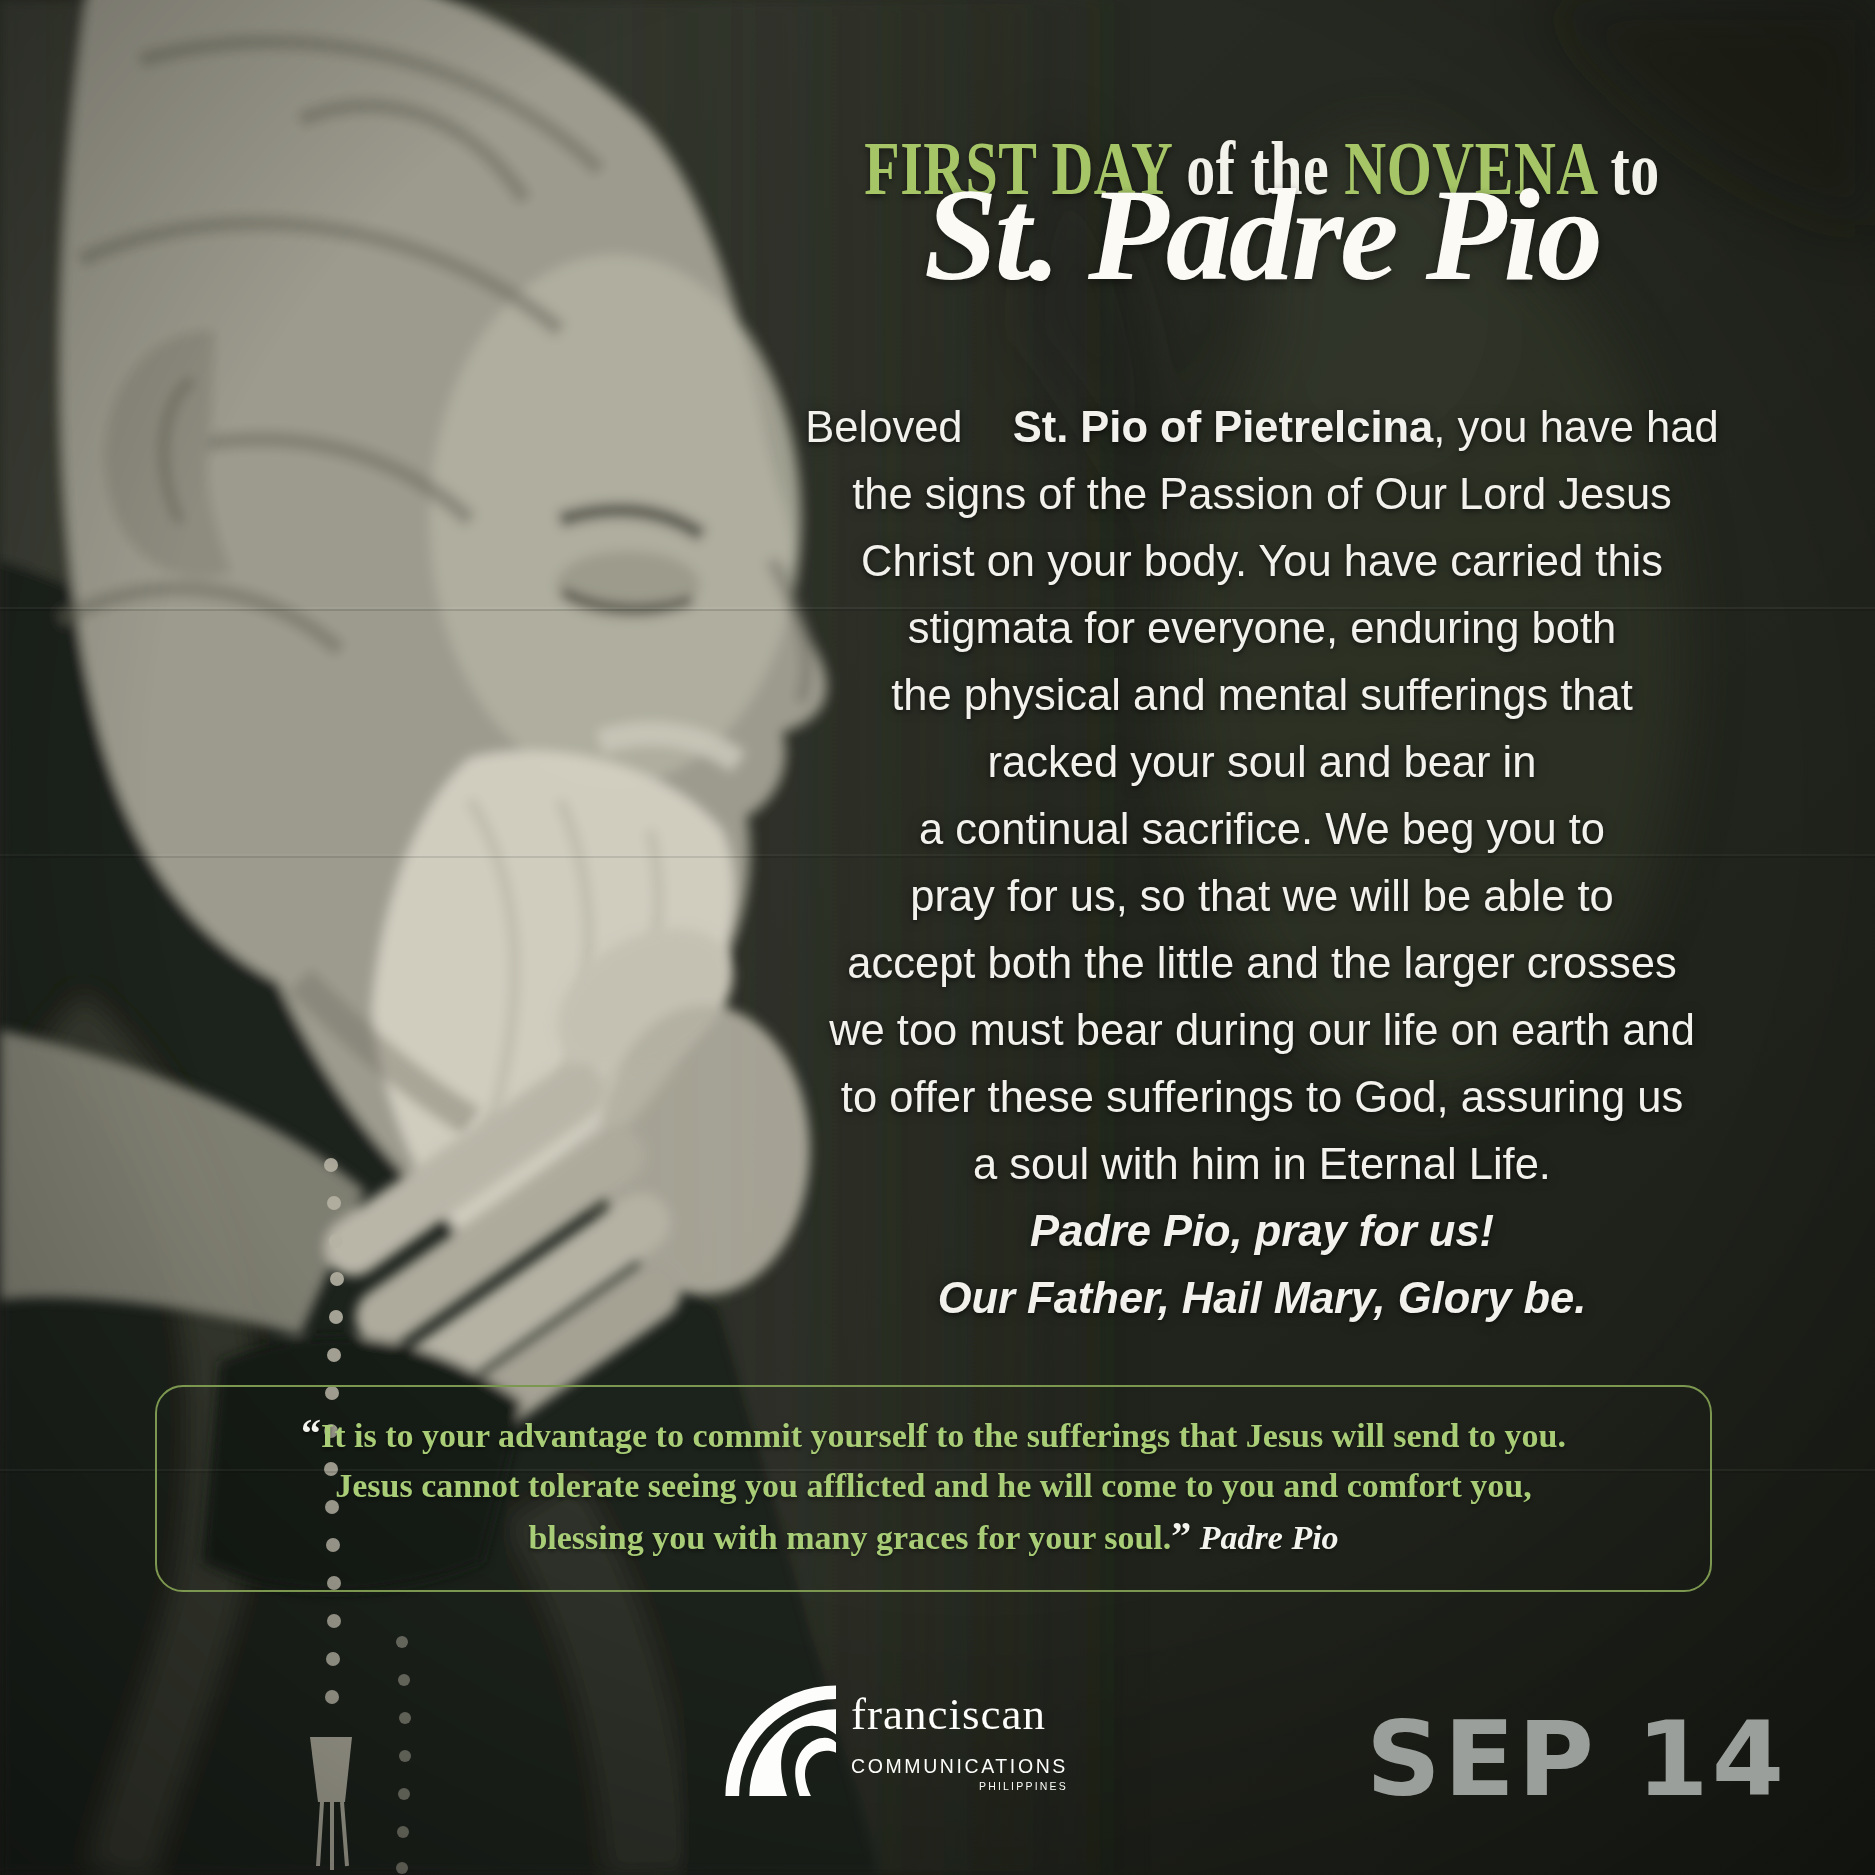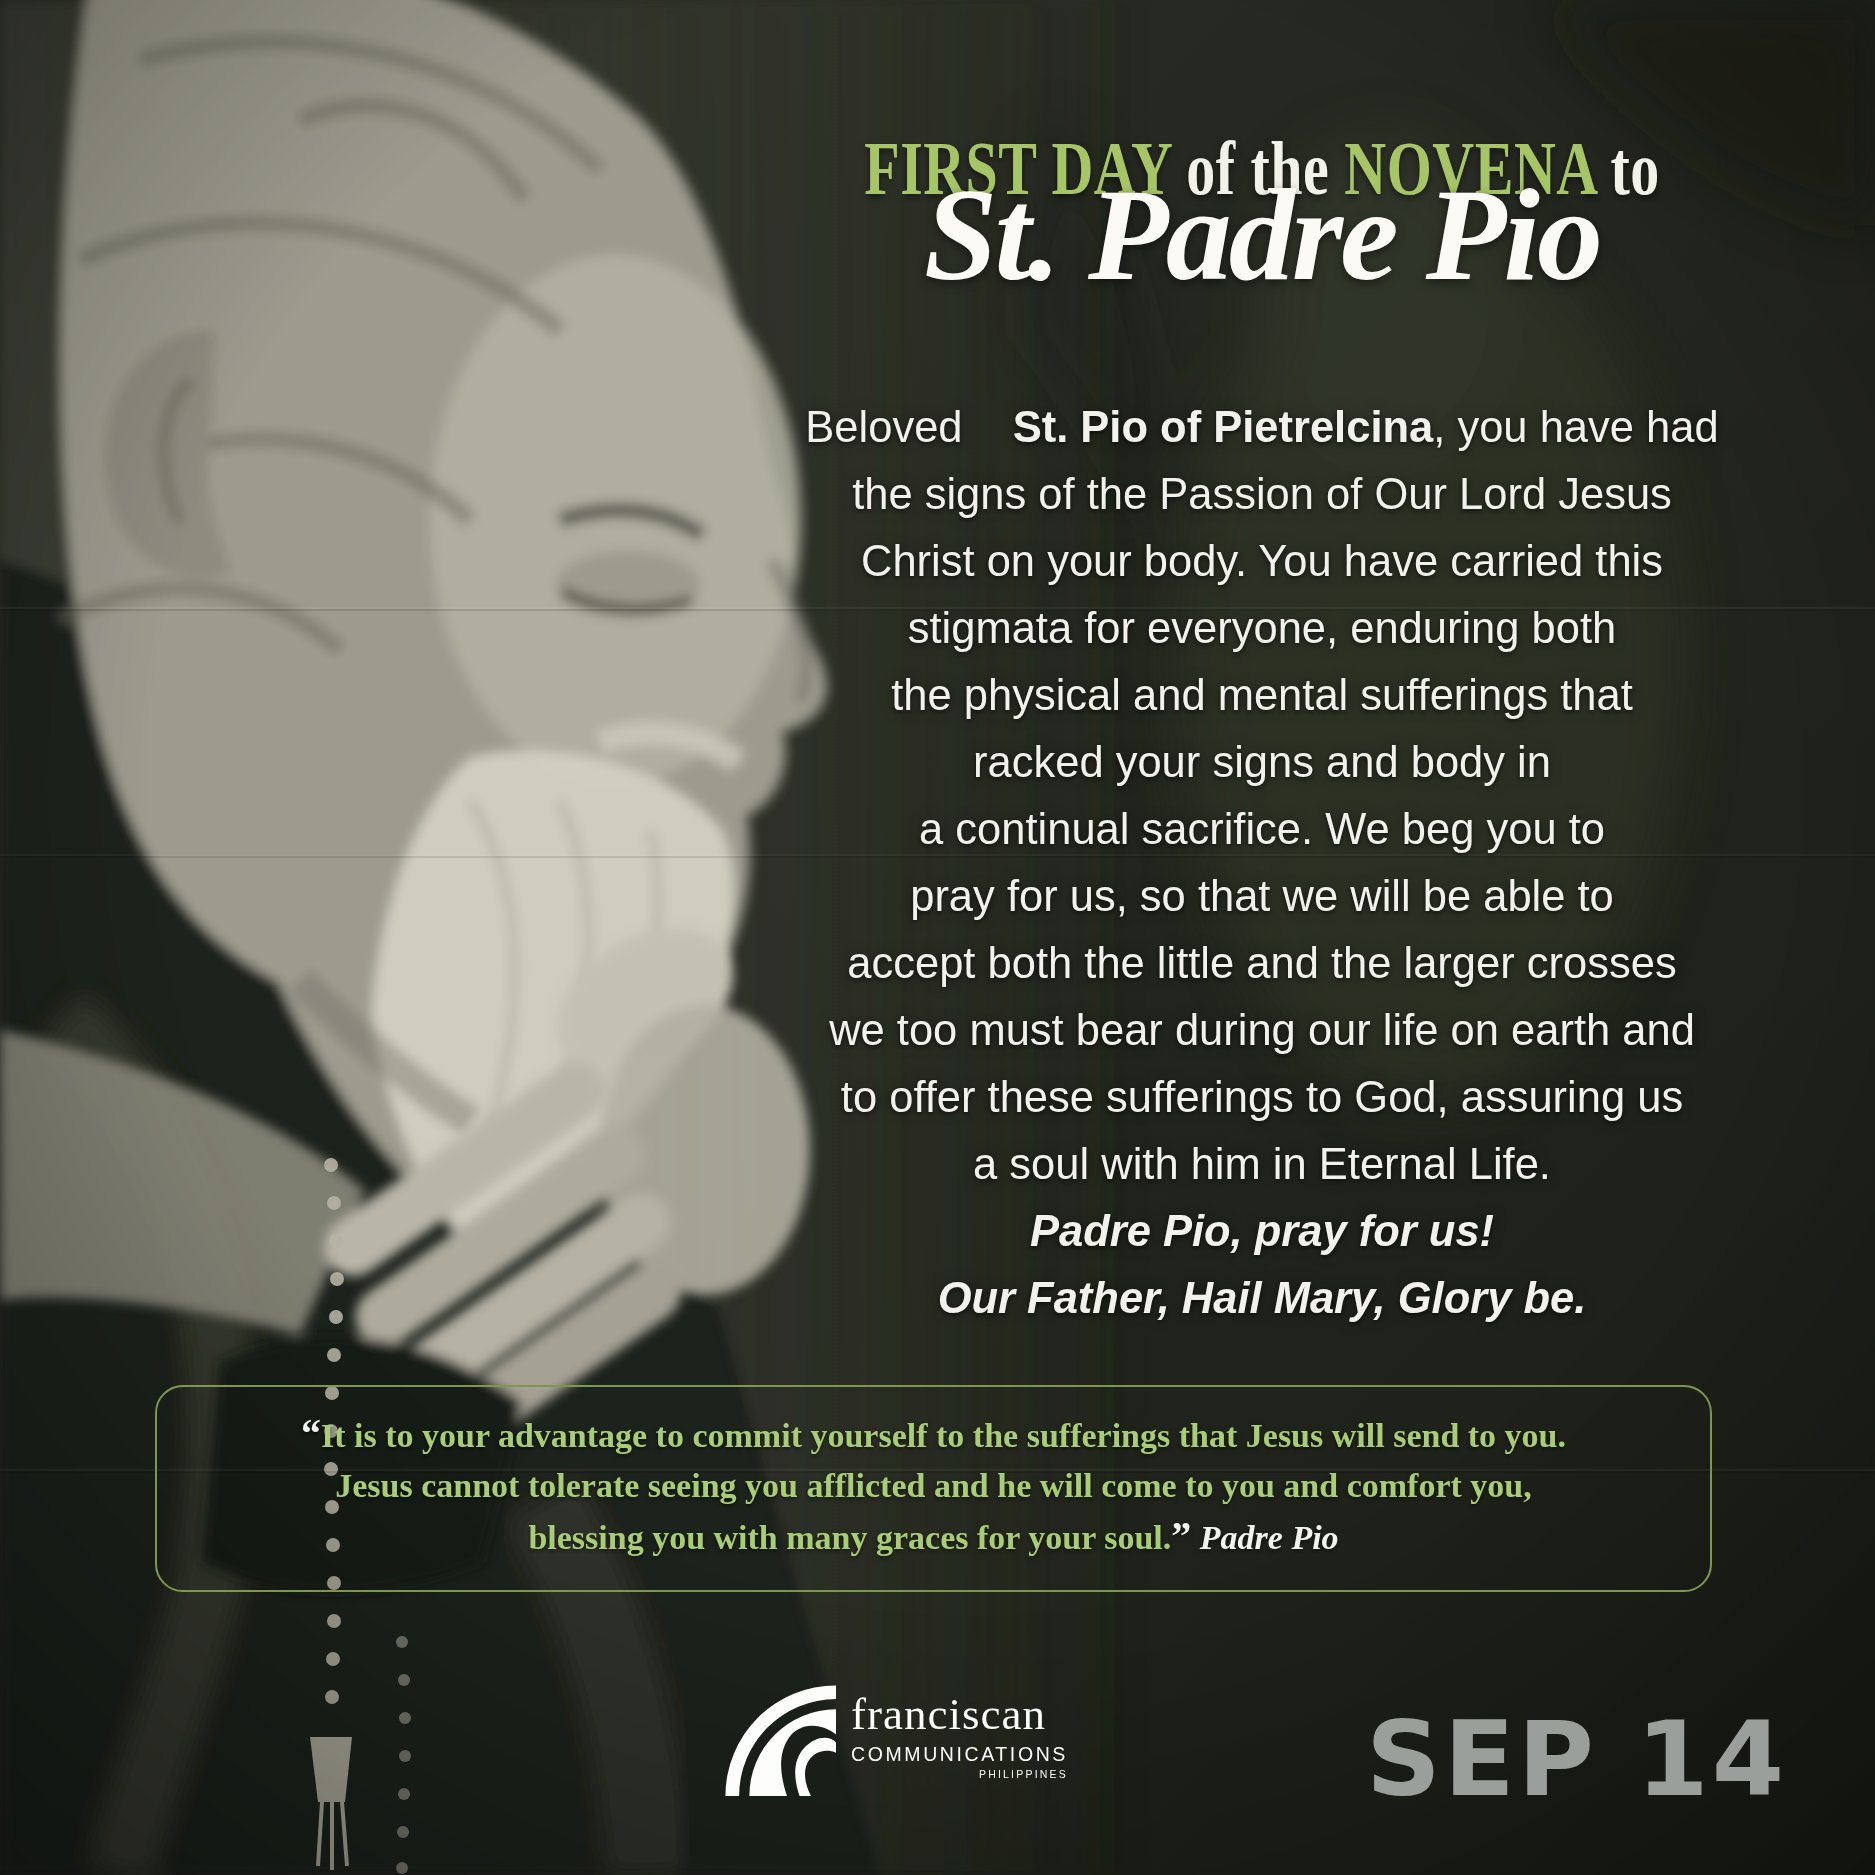--- a/index.html
+++ b/index.html
@@ -28,21 +28,21 @@
             line-height:50px;color:var(--quote_green,#a9cd77);
             text-shadow:0 2px 4px rgba(0,0,0,.5);}
   .ql{white-space:nowrap;}
   .qm{color:#f4f4ee;font-size:40px;}
   .attr{color:#f4f4ee;font-style:italic;}
 
   .footer-logo{position:absolute;left:722px;top:1682px;display:flex;align-items:flex-start;}
   .logo-icon{width:114px;height:114px;flex:0 0 auto;}
   .wordmark{margin-left:15px;padding-top:10px;color:#fdfdfb;text-align:left;}
   .brand{font-family:"Liberation Serif",serif;font-size:45px;line-height:44px;letter-spacing:1px;}
-  .brand2{font-size:19.5px;letter-spacing:2.6px;margin-top:7px;}
+  .brand2{font-size:19.5px;letter-spacing:2.6px;margin-top:19px;}
   .brand3{font-size:10.5px;font-weight:normal;letter-spacing:2.2px;text-align:right;margin-top:2px;}
 
   .date{position:absolute;right:88px;top:1698px;font-family:"DejaVu Sans",sans-serif;font-weight:bold;
         font-size:104px;letter-spacing:3px;color:var(--date_gray,#9b9f9b);}
 </style>
 </head>
 <body>
 
 <div class="canvas">
 
@@ -188,21 +188,21 @@
     <div class="kicker"><span class="grn">FIRST DAY</span><span> of the </span><span class="grn">NOVENA</span><span> to</span></div>
 
     <h1 class="title">St. Padre Pio</h1>
 
     <div class="prayer">
       <div class="pl"><span>Beloved </span><span class="b">St. Pio of Pietrelcina</span><span>, you have had</span></div>
       <div class="pl">the signs of the Passion of Our Lord Jesus</div>
       <div class="pl">Christ on your body. You have carried this</div>
       <div class="pl">stigmata for everyone, enduring both</div>
       <div class="pl">the physical and mental sufferings that</div>
-      <div class="pl">racked your signs and body in</div>
+      <div class="pl">racked your soul and bear in</div>
       <div class="pl">a continual sacrifice. We beg you to</div>
       <div class="pl">pray for us, so that we will be able to</div>
       <div class="pl">accept both the little and the larger crosses</div>
       <div class="pl">we too must bear during our life on earth and</div>
       <div class="pl">to offer these sufferings to God, assuring us</div>
       <div class="pl">a soul with him in Eternal Life.</div>
       <div class="pl em">Padre Pio, pray for us!</div>
       <div class="pl em">Our Father, Hail Mary, Glory be.</div>
     </div>
   </div>

